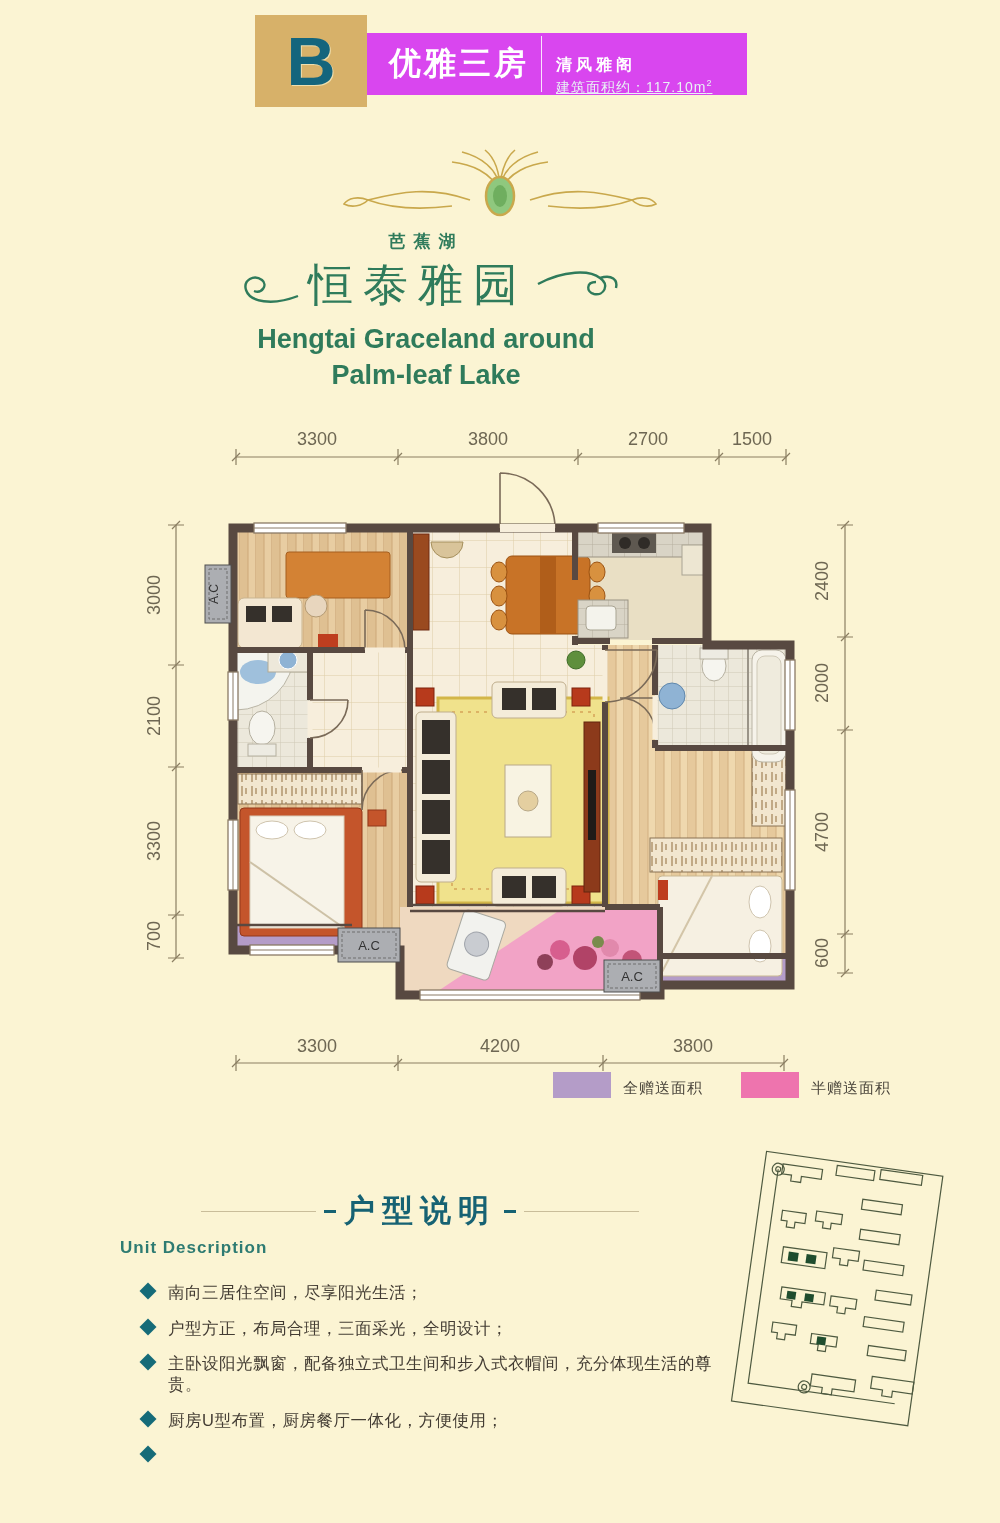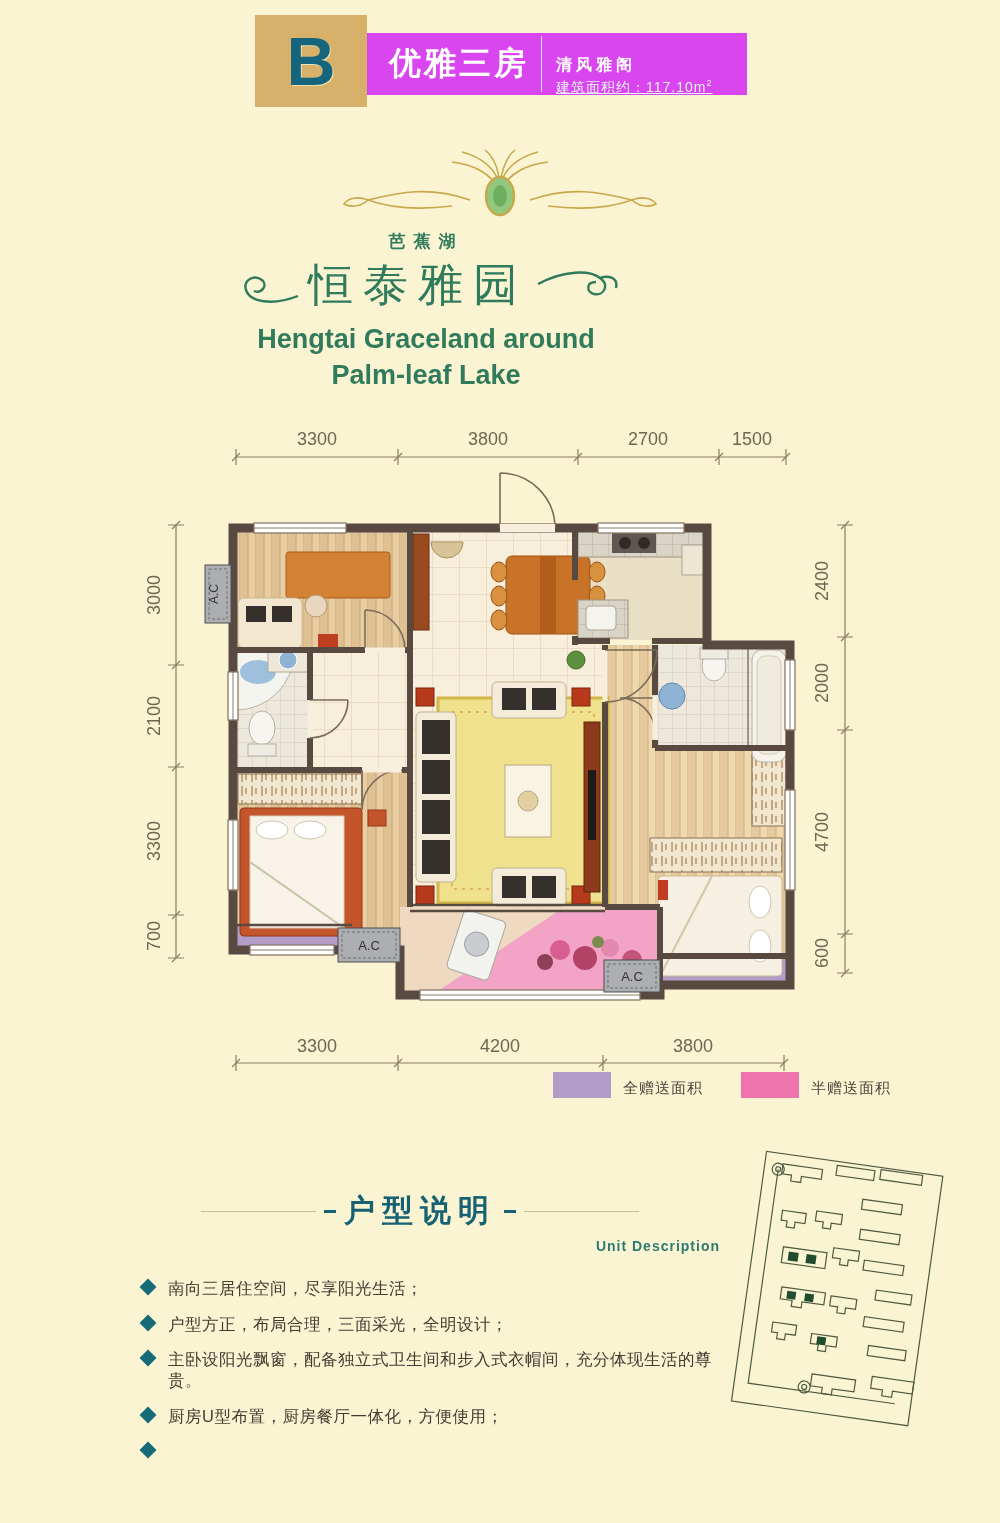--- a/index.html
+++ b/index.html
@@ -24,21 +24,21 @@
   #logo .brandrow{display:flex;align-items:center;justify-content:center;margin-top:2px;}
   #logo .brand{font-size:45px;font-weight:normal;letter-spacing:10px;margin:0 6px;}
   #logo .en{font-family:Liberation Sans, sans-serif;font-weight:bold;
     font-size:27px;line-height:1.35;margin-top:6px;}
   
   #desc{left:120px;top:1190px;width:600px;}
   #desc .titlerow{display:flex;align-items:center;justify-content:center;}
   #desc .rule{height:1px;background:#C9BD9A;flex:0 0 115px;}
   #desc .dash{width:12px;height:3px;background:#166273;margin:0 8px;}
   #desc .title{font-size:31px;font-weight:bold;color:#166273;letter-spacing:7px;}
-  #desc .subtitle{text-align:right;font-size:14px;color:#2E7B72;margin-top:6px;
+  #desc .subtitle{text-align:left;font-size:17px;color:#2E7B72;margin-top:6px;
     letter-spacing:1px;font-weight:bold;}
   #desc ul{list-style:none;margin:24px 0 0 22px;padding:0;}
   #desc li{display:flex;align-items:flex-start;margin-bottom:15px;}
   #desc .diamond{flex:0 0 12px;height:12px;background:#156B78;transform:rotate(45deg);
     margin:3px 14px 0 0;}
   #desc .btext{font-size:16.5px;color:#433C33;letter-spacing:.5px;line-height:1.25;}
   
   #legend{left:553px;top:1072px;display:flex;align-items:center;gap:38px;}
   #legend .item{display:flex;align-items:flex-end;gap:12px;}
   #legend .lab{font-size:15px;color:#4B463C;letter-spacing:1px;}

